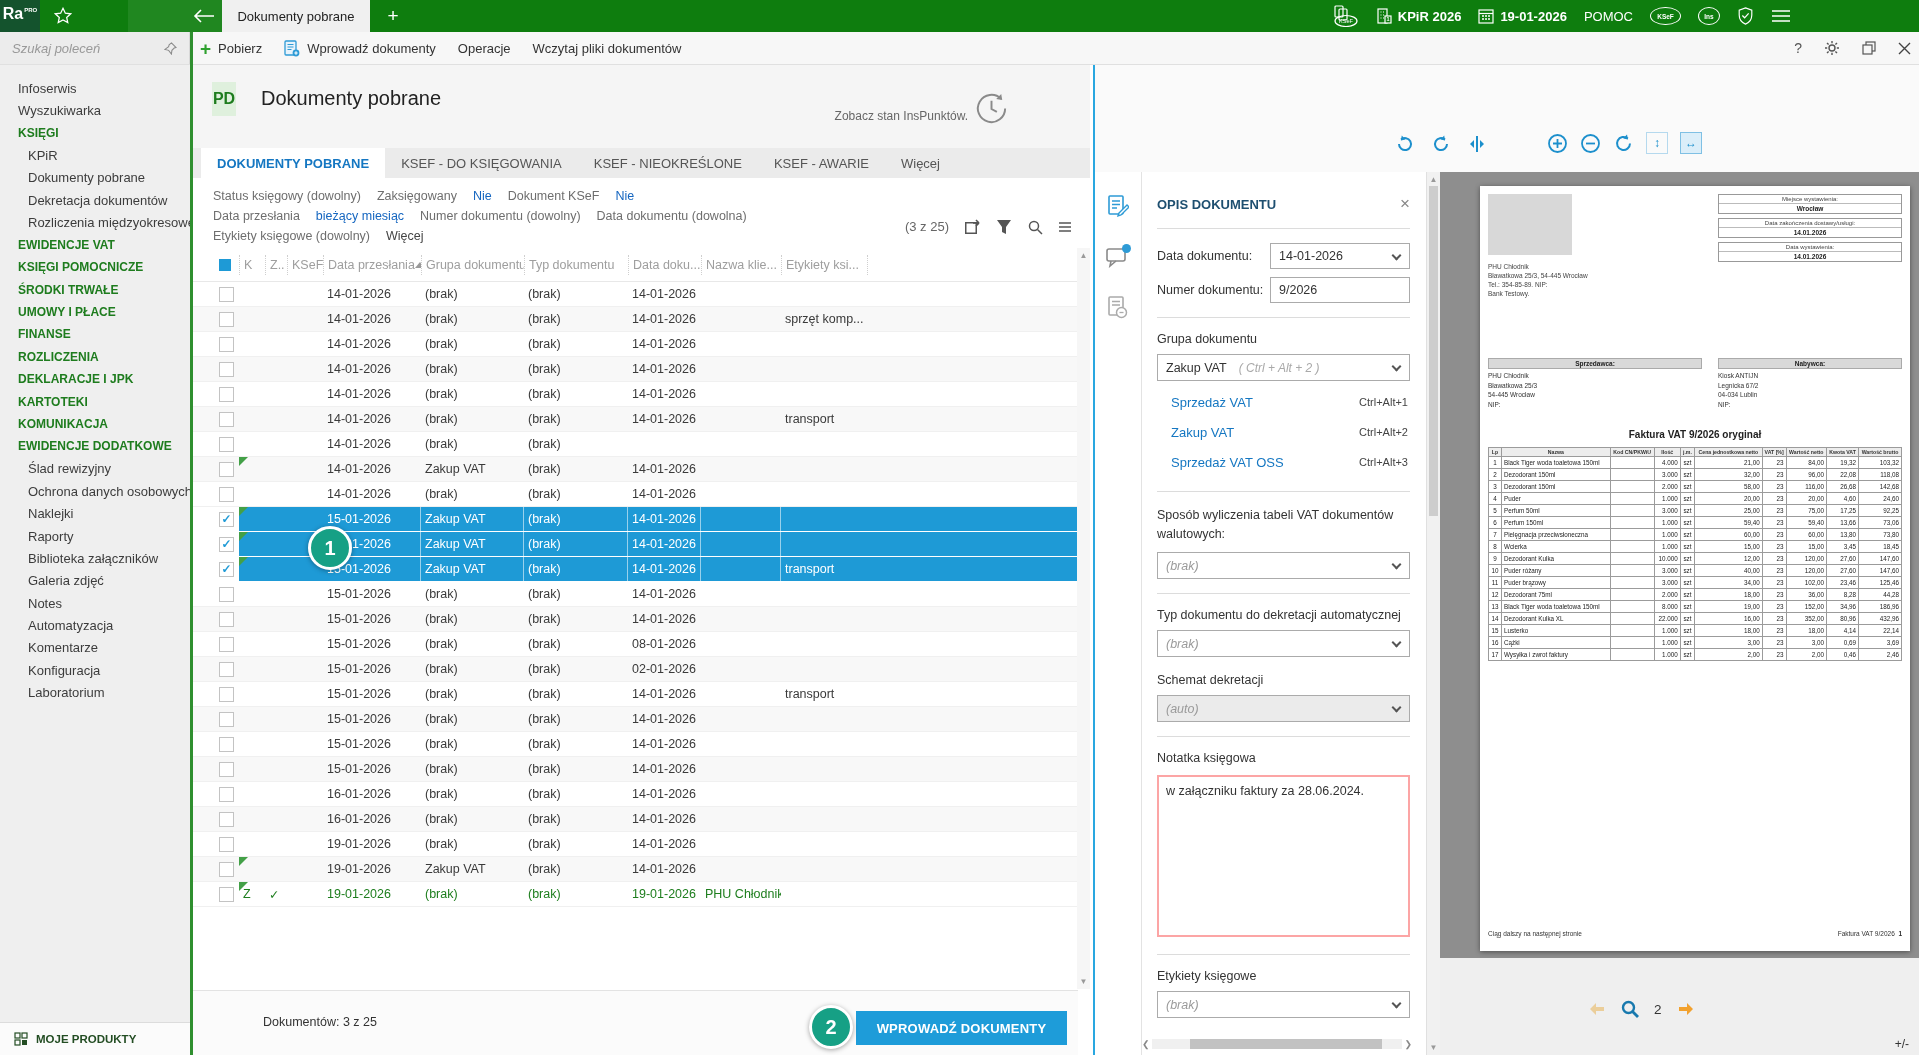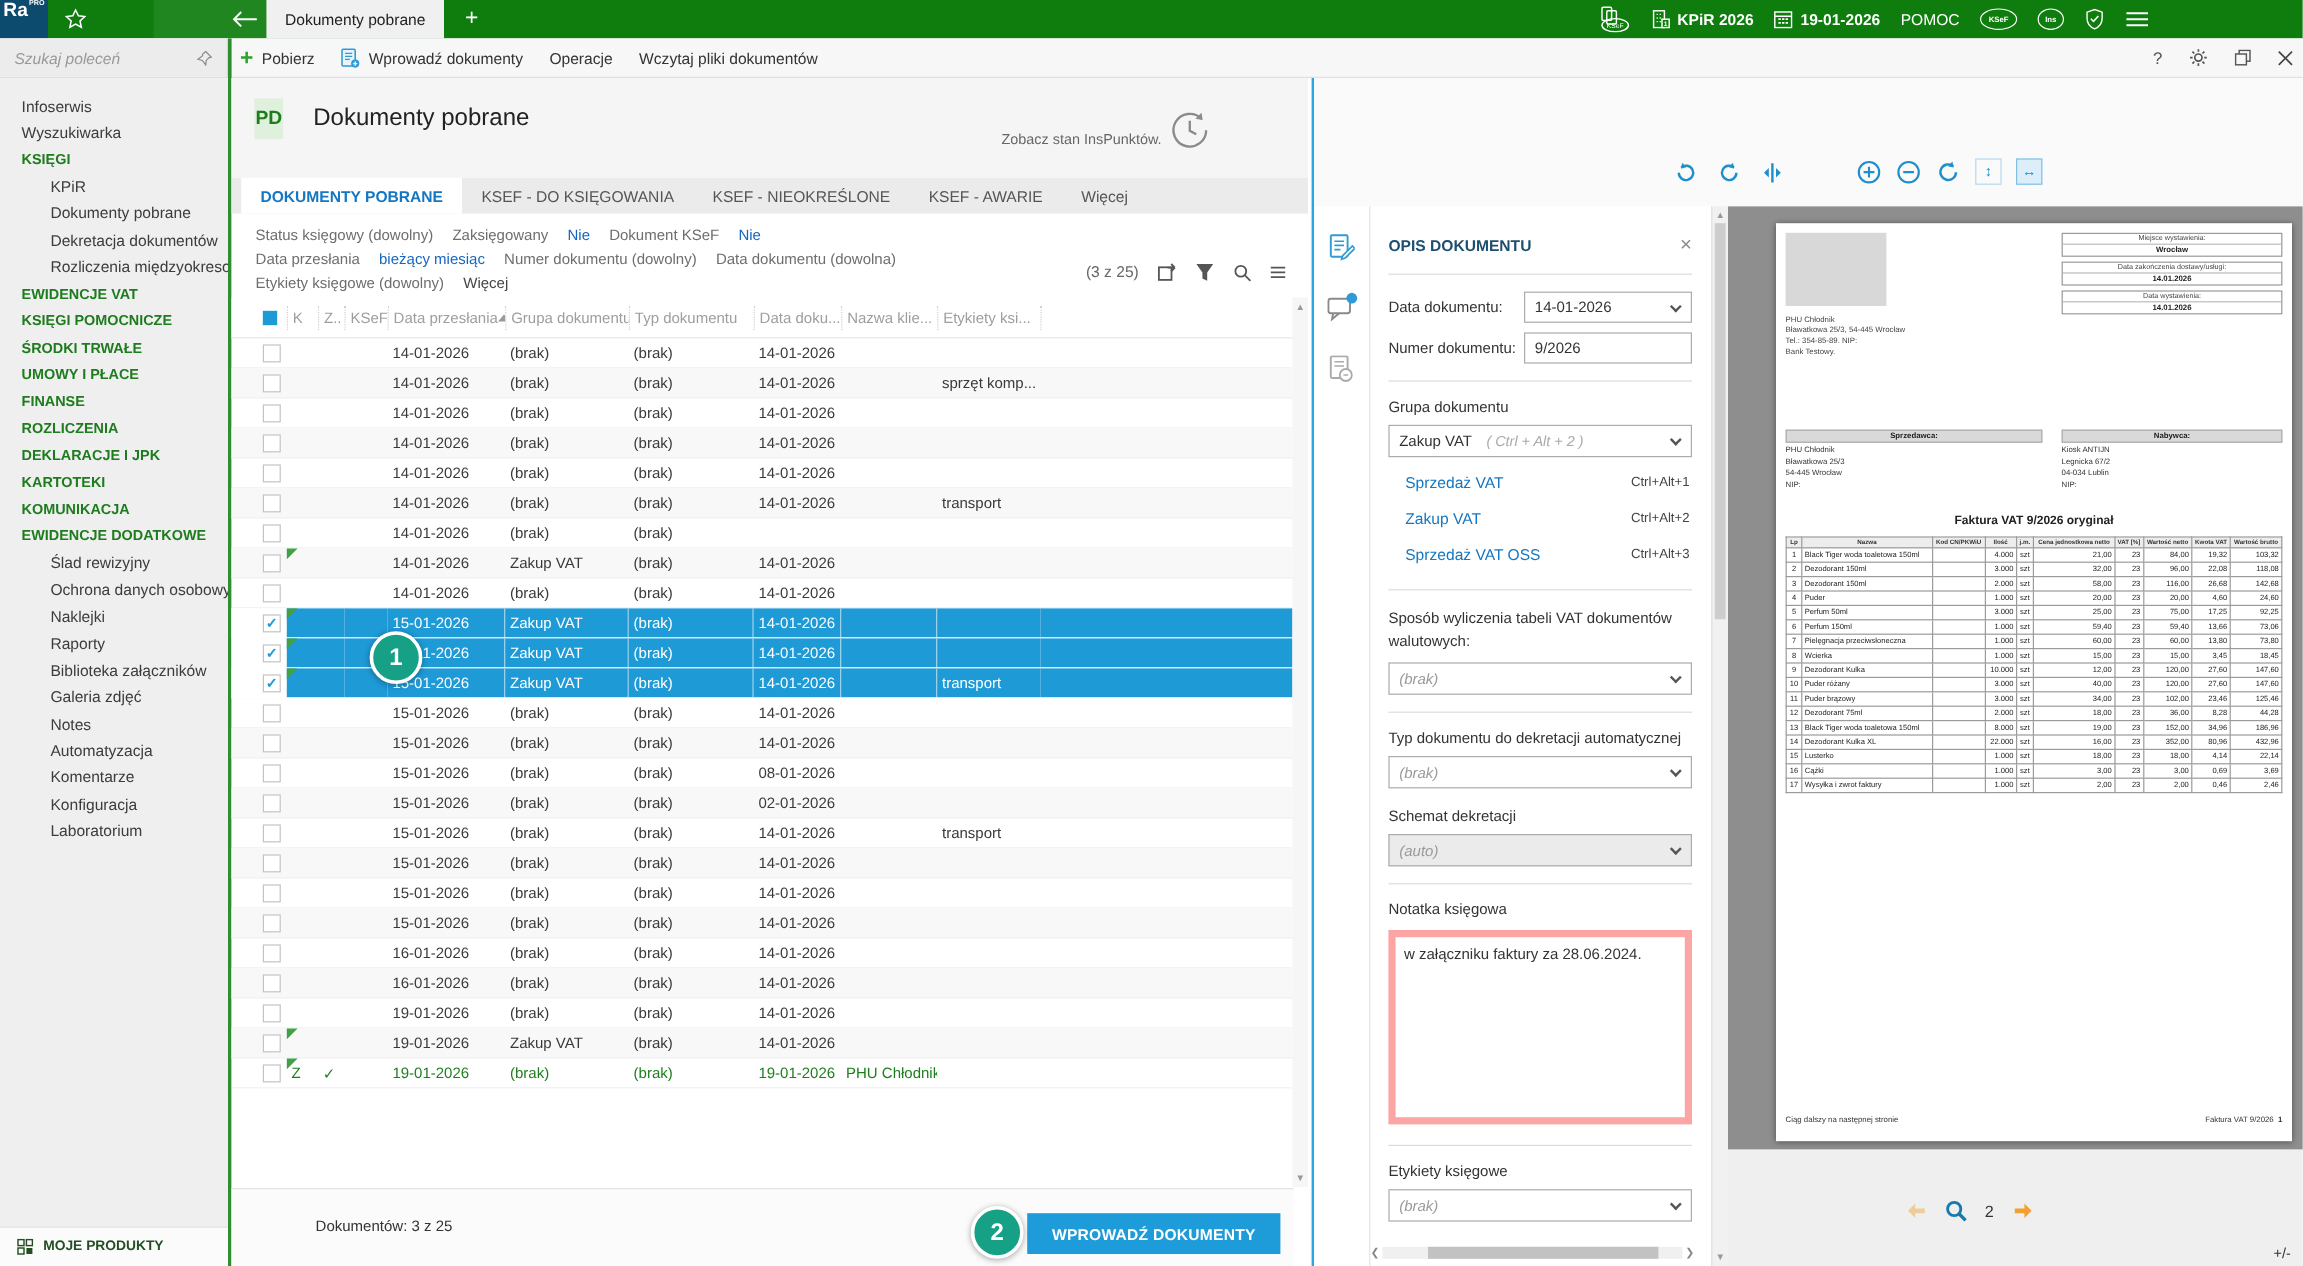--- a/index.html
+++ b/index.html
@@ -1,21 +1,21 @@
 <!DOCTYPE html>
 <html style="--green: #0E7D0E; --green2: #1E7C1E; --blue: #1E9AD6; --pblue: #29A7E0; --link: #1566C0; --badge: #16A085;"><head>
 <meta charset="utf-8">
 <style>
   *{box-sizing:border-box;margin:0;padding:0}
   html,body{width:1919px;height:1055px;overflow:hidden}
   body{position:relative;font-family:"Liberation Sans",sans-serif;background:#fff;color:#333}
   svg{display:block}
   
   #topbar{position:absolute;top:0;left:0;width:1919px;height:32px;background:var(--green);display:flex;align-items:center}
-  #logo{width:40px;height:32px;background:#0c4a6e;color:#fff;font-weight:bold;font-size:16px;display:flex;align-items:flex-start;justify-content:center;padding-bottom:4px}
+  #logo{width:40px;height:32px;background:#14532d;color:#fff;font-weight:bold;font-size:16px;display:flex;align-items:center;justify-content:center;padding-bottom:4px}
   #logo sup{font-size:6px;margin-left:1px;margin-bottom:8px}
   .tb-star{width:46px;height:32px;display:flex;align-items:center;justify-content:center}
   #tb-light{position:absolute;left:128px;top:0;width:94px;height:32px;background:rgba(255,255,255,.08)}
   #tb-back{position:absolute;left:186px;top:0;width:36px;height:32px;display:flex;align-items:center;justify-content:center}
   #tb-tab{position:absolute;left:222px;top:0;width:148px;height:32px;background:#F0F0F0;color:#222;font-size:13px;display:flex;align-items:center;justify-content:center}
   #tb-plus{position:absolute;left:374px;top:0;width:38px;height:32px;color:#fff;font-size:19px;display:flex;align-items:center;justify-content:center}
   #tb-right{position:absolute;right:128px;top:0;height:32px;display:flex;align-items:center;gap:17px;color:#fff;font-size:13px}
   .tb-item{display:flex;align-items:center;gap:6px;font-weight:bold}
   .tb-plain{font-weight:normal}
   .oval{border:1px solid #fff;border-radius:50%;width:31px;height:18px;display:flex;align-items:center;justify-content:center;font-size:6.5px;font-weight:bold}
@@ -25,21 +25,21 @@
   #search{position:absolute;left:0;top:0;width:190px;height:32px;background:#ECECEC;border-right:1px solid #D8D8D8;display:flex;align-items:center;justify-content:space-between;padding:0 12px}
   #search .ph{font-style:italic;color:#999;font-size:13px}
   #ab-menu{position:absolute;left:200px;top:0;height:32px;display:flex;align-items:center;gap:22px;font-size:13px;color:#333}
   .ab-btn{display:flex;align-items:center;gap:7px}
   .ab-plus{color:#2FA12F;font-size:19px;font-weight:bold;line-height:1}
   #ab-right{position:absolute;right:8px;top:0;height:32px;display:flex;align-items:center;gap:22px;color:#555;font-size:14px}
   
   #sidebar{position:absolute;top:65px;left:0;width:190px;bottom:33px;background:#EFEFEF;overflow:hidden;padding-top:12px}
   .sb-item,.sb-header,.sb-sub{height:22.4px;display:flex;align-items:center;padding-left:18px;font-size:13px;color:#3C3C3C;white-space:nowrap}
   .sb-header{color:var(--green2);font-weight:bold;font-size:12px}
-  .sb-sub{padding-left:42px}
+  .sb-sub{padding-left:28px}
   #sb-footer{position:absolute;bottom:0;left:0;width:190px;height:33px;background:#FBFBFB;border-top:1px solid #DCDCDC;display:flex;align-items:center;gap:8px;padding-left:14px;font-size:11.5px;font-weight:bold;color:#234D23}
   #vline{position:absolute;top:32px;left:190px;width:3px;height:1023px;background:#2F8F2F}
   
   #main{position:absolute;top:65px;left:193px;width:897px;bottom:0;background:#fff}
   #mhead{height:83px;background:#F5F5F5;position:relative}
   #pd-badge{position:absolute;left:19px;top:17px;width:24px;height:34px;background:#DFF0DD;color:var(--green2);font-weight:bold;font-size:16px;display:flex;align-items:center;justify-content:center}
   #mtitle{position:absolute;left:68px;top:22px;font-size:20px;color:#222}
   #insp{position:absolute;right:122px;top:44px;font-size:12px;color:#666}
   #insp-icon{position:absolute;right:80px;top:25px}
   #tabstrip{height:30px;background:#EBEBEB;display:flex;padding-left:8px}
@@ -100,21 +100,21 @@
   .inp{flex:1;height:26px;border:1px solid #ABABAB;background:#fff;display:flex;align-items:center;padding:0 8px;position:relative}
   .chev{width:7px;height:7px;border-right:2px solid #555;border-bottom:2px solid #555;transform:rotate(45deg);position:absolute;right:9px;top:8px}
   .sel-full{height:27px;border:1px solid #ABABAB;background:#fff;display:flex;align-items:center;padding:0 8px;position:relative;margin-top:8px}
   .sel-full .sc{font-style:italic;color:#A9A9A9;margin-left:12px;font-size:12px}
   .muted{font-style:italic;color:#9A9A9A}
   .sel-dis{background:#EBEBEB}
   .linkrow{display:flex;justify-content:space-between;align-items:center;height:30px;padding:0 2px 0 14px}
   .linkrow .lk{color:#1577C2;font-size:13px}
   .linkrow .ks{font-size:11px;color:#444}
   .seclabel{margin-top:2px}
-  #notatka{width:100%;height:162px;border:6px solid #fca5a5;font-family:"Liberation Sans",sans-serif;font-size:12.5px;padding:7px;resize:none;color:#333;margin-top:10px}
+  #notatka{width:100%;height:162px;border:2px solid #fca5a5;font-family:"Liberation Sans",sans-serif;font-size:12.5px;padding:7px;resize:none;color:#333;margin-top:10px}
   #ohsb{position:absolute;left:47px;right:14px;bottom:4px;height:14px;display:flex;align-items:center;gap:2px;color:#888;font-size:9px}
   #ohsb .track{flex:1;height:10px;background:#F0F0F0;position:relative}
   #ohsb .thumb{position:absolute;left:38px;right:20px;top:0;height:10px;background:#C2C2C2}
   #rscroll{position:absolute;left:331px;top:107px;width:14px;bottom:0;background:#F1F1F1;border-left:1px solid #E0E0E0;display:flex;flex-direction:column;align-items:center;justify-content:space-between;padding:3px 0;color:#999;font-size:8px}
   #rscroll .thumb{position:absolute;top:14px;left:2px;width:9px;height:330px;background:#CDCDCD}
   
   #rviewer{position:absolute;left:345px;top:107px;right:0;bottom:97px;background:#8E8E8E}
   #page{position:absolute;left:40px;top:14px;width:430px;height:765px;background:#fff;box-shadow:0 1px 5px rgba(0,0,0,.45);color:#222}
   #rstatus{position:absolute;left:345px;right:0;bottom:0;height:97px;background:#EFEFEF}
   #pnav{position:absolute;left:148px;top:42px;display:flex;align-items:center;gap:15px;font-size:13.5px;color:#333}

